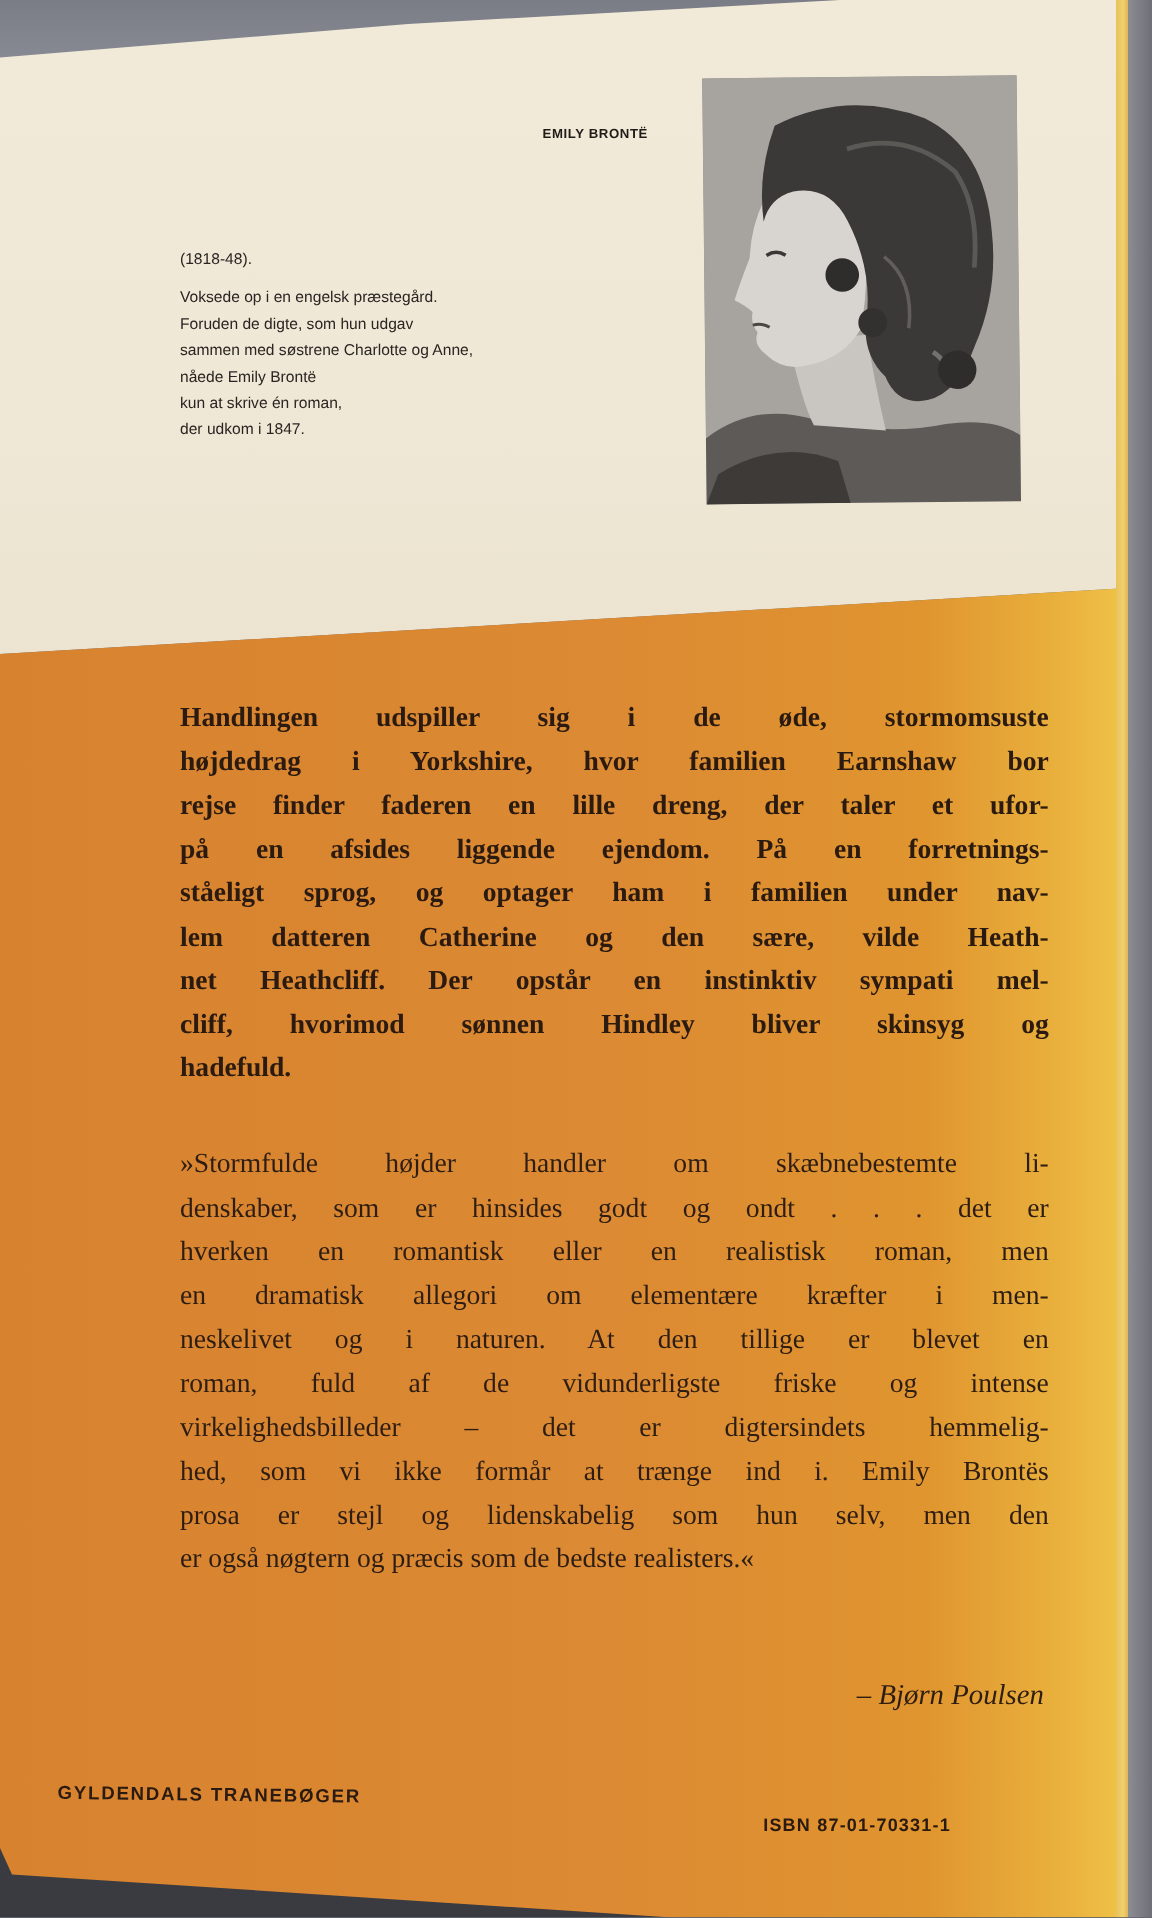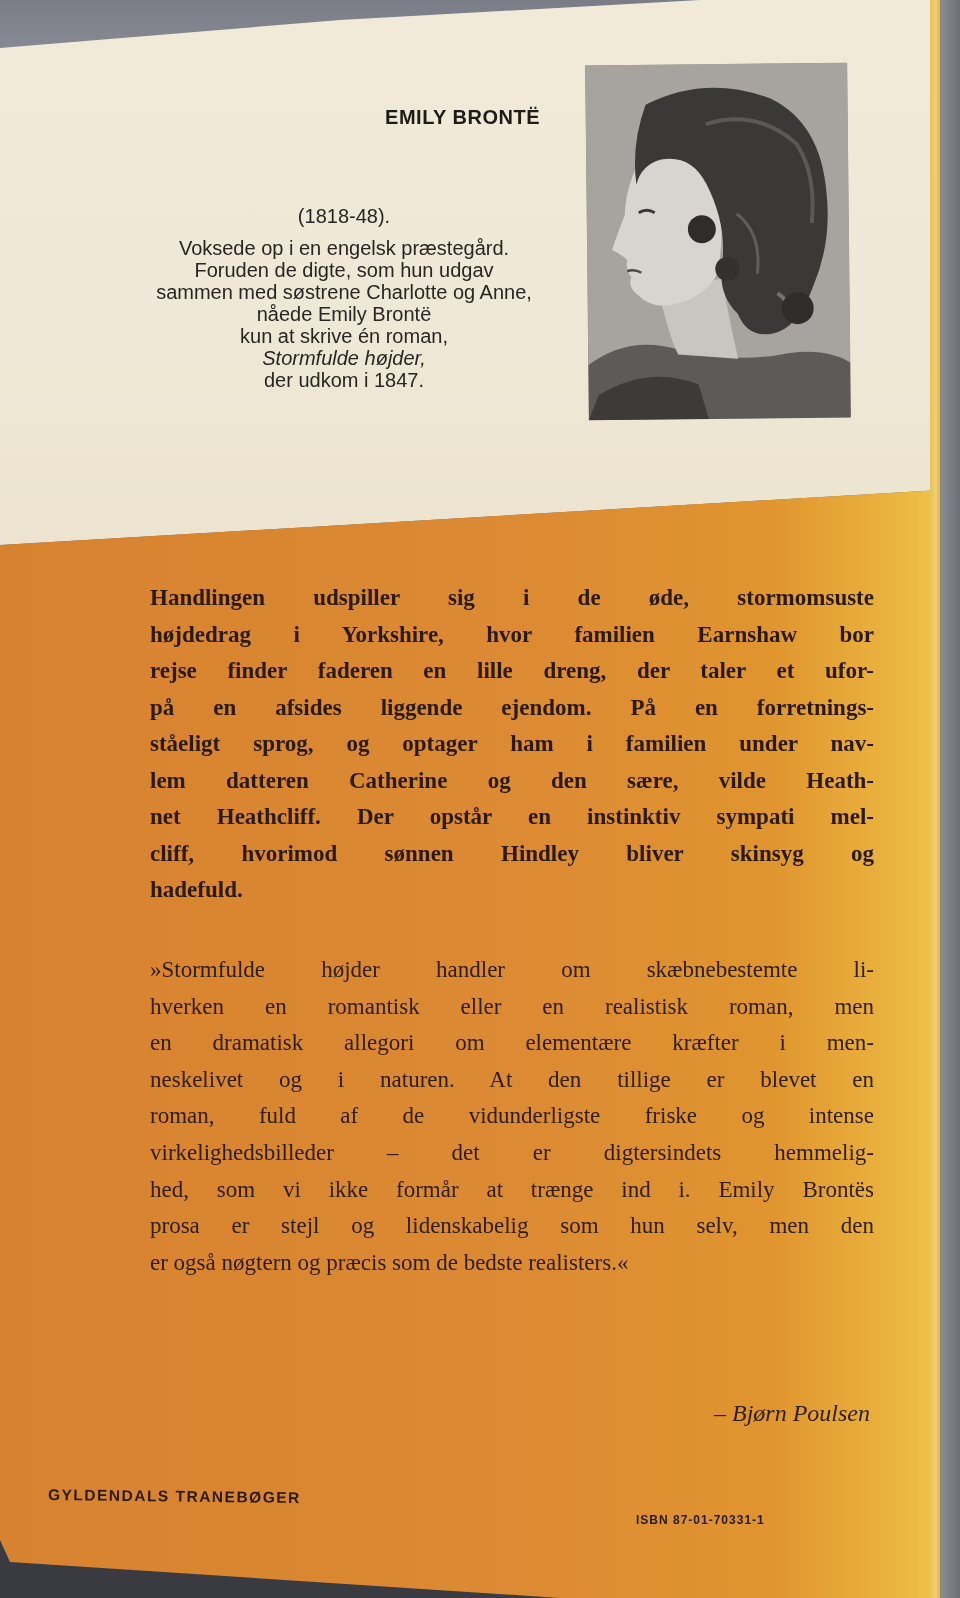--- a/index.html
+++ b/index.html
@@ -52,30 +52,30 @@
       background: linear-gradient(90deg, #e8c25a, #f0d070 50%, #d9a840);
     }
 
     
     .author-name {
       position: absolute;
       left: 300px; top: 106px; width: 240px;
       text-align: right;
       font-family: "Liberation Sans", sans-serif;
       font-weight: bold;
-      font-size: 20px;
+      font-size: 11px;
       letter-spacing: 0.5px;
       color: #1f1b17;
     }
     .bio {
       position: absolute;
       left: 150px; top: 205px; width: 388px;
-      text-align: center;
-      font-family: "Liberation Sans", sans-serif;
-      font-size: 20px;
+      text-align: left;
+      font-family: "Liberation Sans", sans-serif;
+      font-size: 13px;
       line-height: 22px;
       color: #2a2522;
     }
     .bio .line { display: block; white-space: nowrap; }
     .bio .italic { font-style: italic; }
 
     
     .portrait {
       position: absolute;
       left: 587px; top: 64px;
@@ -131,21 +131,21 @@
       letter-spacing: 1.5px;
       color: #2a1a10;
       transform: rotate(0.7deg);
       transform-origin: left center;
     }
     .isbn {
       position: absolute;
       left: 636px; top: 1513px;
       font-family: "Liberation Sans", sans-serif;
       font-weight: bold;
-      font-size: 12px;
+      font-size: 15px;
       letter-spacing: 1px;
       color: #2a1a10;
     }
   </style>
 </head>
 <body>
 
 <div class="bg-top"></div>
 <div class="bg-bottom"></div>
 <div class="bg-right"></div>
@@ -158,21 +158,20 @@
   <div class="author-name">EMILY BRONTË</div>
 
   <div class="bio">
     <span class="line">(1818-48).</span>
     <span class="line" style="height:10px"></span>
     <span class="line">Voksede op i en engelsk præstegård.</span>
     <span class="line">Foruden de digte, som hun udgav</span>
     <span class="line">sammen med søstrene Charlotte og Anne,</span>
     <span class="line">nåede Emily Brontë</span>
     <span class="line">kun at skrive én roman,</span>
-    <span class="line italic">Stormfulde højder,</span>
     <span class="line">der udkom i 1847.</span>
   </div>
 
   <div class="portrait">
     <svg width="262" height="355" viewBox="0 0 262 355">
 
       <rect x="0" y="0" width="262" height="355" fill="#a7a49f"></rect>
 
       <path d="M0 300 Q40 270 90 285 Q150 300 200 290 Q240 285 262 300 L262 355 L0 355 Z" fill="#5d5a57"></path>
       <path d="M10 330 Q60 300 110 320 L120 355 L0 355 Z" fill="#3d3a38"></path>
@@ -203,20 +202,21 @@
     <span class="line">på en afsides liggende ejendom. På en forretnings-</span>
     <span class="line">ståeligt sprog, og optager ham i familien under nav-</span>
     <span class="line">lem datteren Catherine og den sære, vilde Heath-</span>
     <span class="line">net Heathcliff. Der opstår en instinktiv sympati mel-</span>
     <span class="line">cliff, hvorimod sønnen Hindley bliver skinsyg og</span>
     <span class="line last">hadefuld.</span>
   </div>
 
   <div class="quote">
     <span class="line">»Stormfulde højder handler om skæbnebestemte li-</span>
+    <span class="line">denskaber, som er hinsides godt og ondt . . . det er</span>
     <span class="line">hverken en romantisk eller en realistisk roman, men</span>
     <span class="line">en dramatisk allegori om elementære kræfter i men-</span>
     <span class="line">neskelivet og i naturen. At den tillige er blevet en</span>
     <span class="line">roman, fuld af de vidunderligste friske og intense</span>
     <span class="line">virkelighedsbilleder – det er digtersindets hemmelig-</span>
     <span class="line">hed, som vi ikke formår at trænge ind i. Emily Brontës</span>
     <span class="line">prosa er stejl og lidenskabelig som hun selv, men den</span>
     <span class="line last">er også nøgtern og præcis som de bedste realisters.«</span>
   </div>
 

